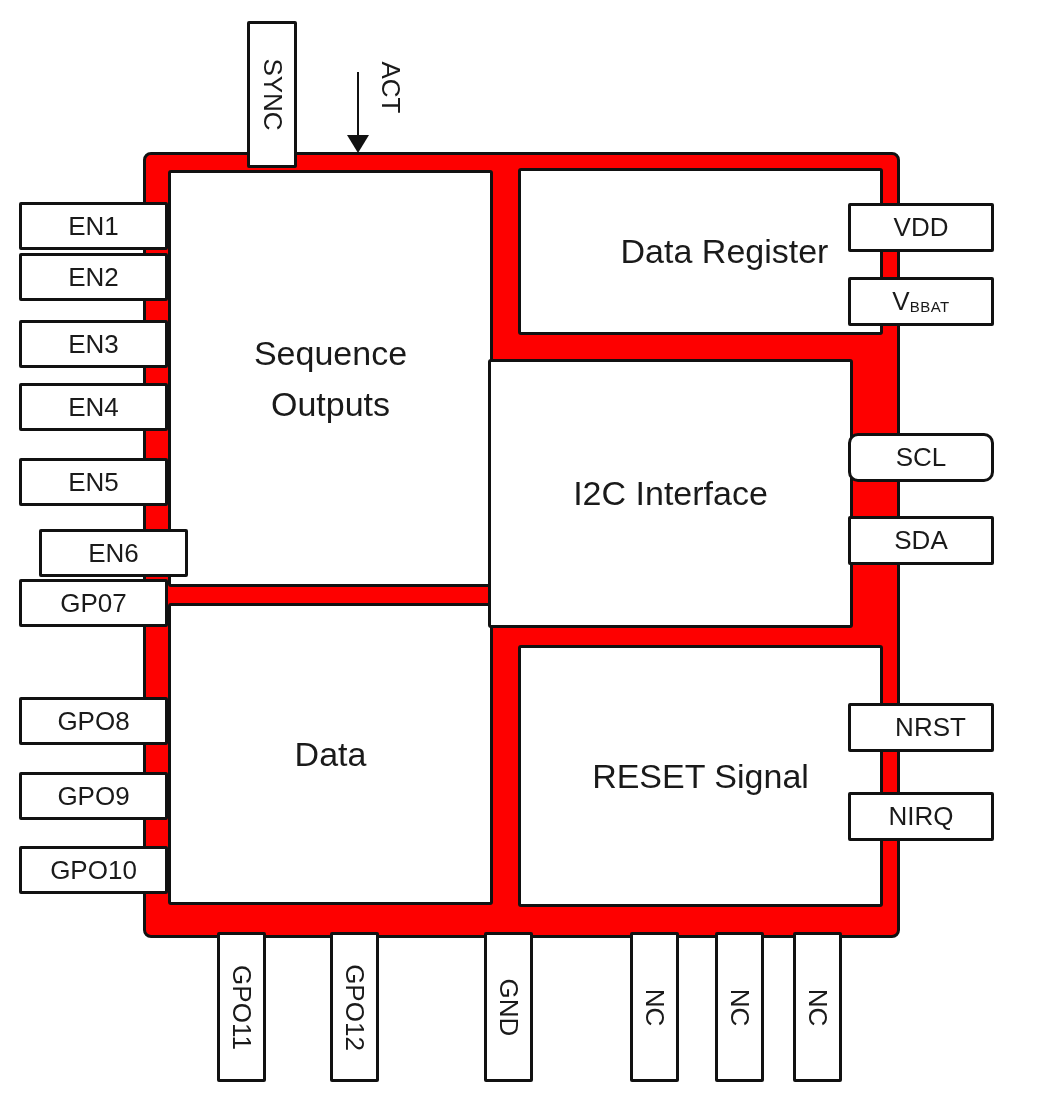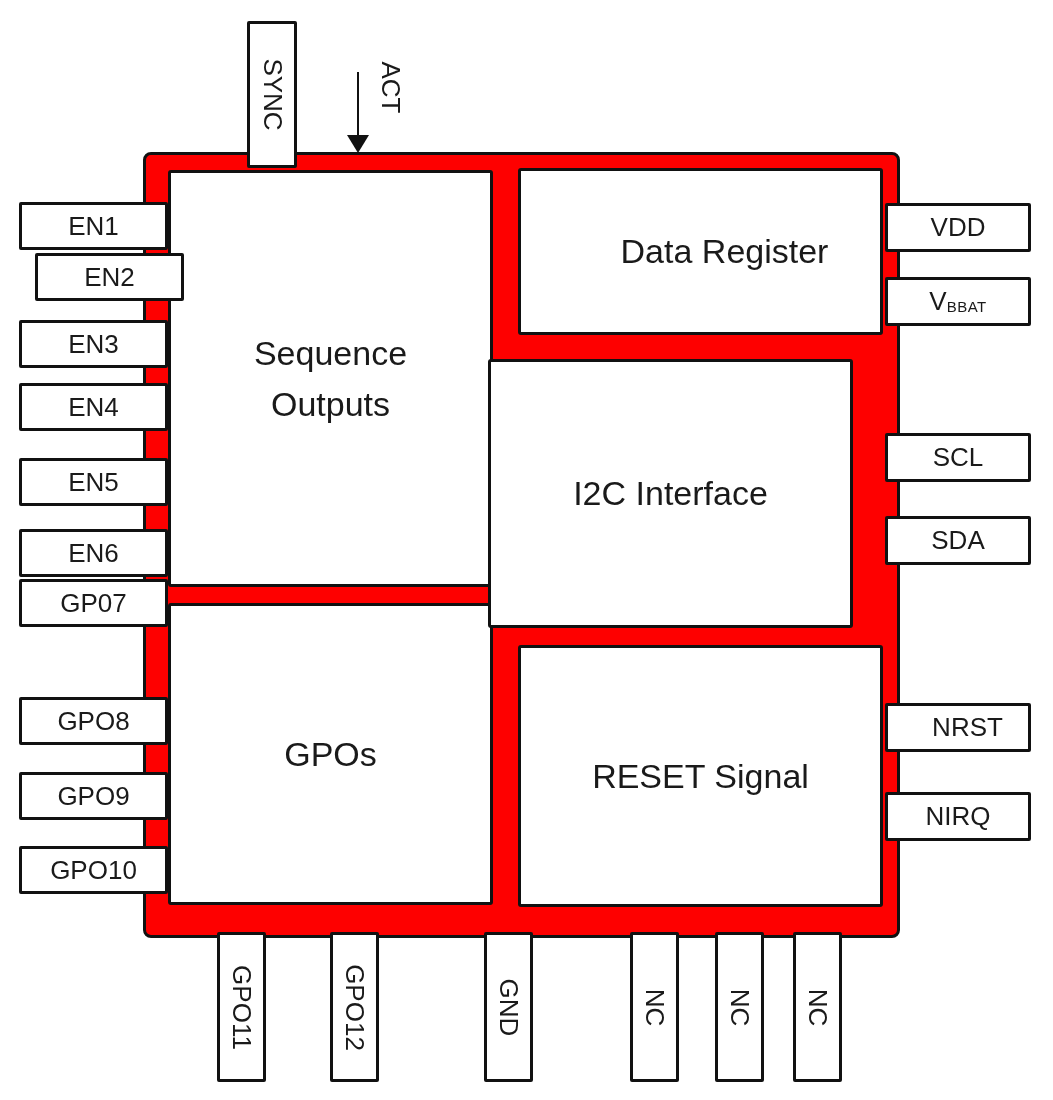--- a/index.html
+++ b/index.html
@@ -43,21 +43,21 @@
     border-radius:2px;
     box-sizing:border-box;
     display:flex;align-items:center;justify-content:center;
     font-size:26px;
   }
   .pin .vert{
     transform:rotate(90deg);
     white-space:nowrap;
   }
   .pin-left{left:19px;width:149px;height:48px;}
-  .pin-right{left:885px;width:146px;height:49px;}
+  .pin-right{left:848px;width:146px;height:49px;}
   .pin-bottom{top:932px;width:49px;height:150px;}
   .sub{
     font-size:15px;
     position:relative;top:2px;
     letter-spacing:0.5px;
   }
   .act-line{
     position:absolute;left:357px;top:72px;width:2px;height:64px;
     background:var(--line-black);
   }
@@ -91,51 +91,51 @@
   <div class="act-text">
     <span>ACT</span>
   </div>
 
   <div class="block" style="left:168px;top:170px;width:325px;height:417px;">
     <span>Sequence
 Outputs</span>
   </div>
 
   <div class="block" style="left:168px;top:603px;width:325px;height:302px;">
-    <span>GPOs</span>
+    <span>Data</span>
   </div>
 
   <div class="block" style="left:518px;top:168px;width:365px;height:167px;padding-left:48px;">
     <span>Data Register</span>
   </div>
 
   <div class="block" style="left:488px;top:359px;width:365px;height:269px;">
     <span>I2C Interface</span>
   </div>
 
   <div class="block" style="left:518px;top:645px;width:365px;height:262px;">
     <span>RESET Signal</span>
   </div>
 
   <div class="pin pin-left" style="top:202px;">
     <span>EN1</span>
   </div>
-  <div class="pin pin-left" style="top:253px;margin-left:16px;">
+  <div class="pin pin-left" style="top:253px;">
     <span>EN2</span>
   </div>
   <div class="pin pin-left" style="top:320px;">
     <span>EN3</span>
   </div>
   <div class="pin pin-left" style="top:383px;">
     <span>EN4</span>
   </div>
   <div class="pin pin-left" style="top:458px;">
     <span>EN5</span>
   </div>
-  <div class="pin pin-left" style="top:529px;">
+  <div class="pin pin-left" style="top:529px;margin-left:20px;">
     <span>EN6</span>
   </div>
   <div class="pin pin-left" style="top:579px;">
     <span>GP07</span>
   </div>
   <div class="pin pin-left" style="top:697px;">
     <span>GPO8</span>
   </div>
   <div class="pin pin-left" style="top:772px;">
     <span>GPO9</span>
@@ -143,21 +143,21 @@
   <div class="pin pin-left" style="top:846px;">
     <span>GPO10</span>
   </div>
 
   <div class="pin pin-right" style="top:203px;">
     <span>VDD</span>
   </div>
   <div class="pin pin-right" style="top:277px;">
     <span><span>V</span><span class="sub">BBAT</span></span>
   </div>
-  <div class="pin pin-right" style="top:433px;">
+  <div class="pin pin-right" style="top:433px;border-radius:10px;">
     <span>SCL</span>
   </div>
   <div class="pin pin-right" style="top:516px;">
     <span>SDA</span>
   </div>
   <div class="pin pin-right" style="top:703px;padding-left:19px;">
     <span>NRST</span>
   </div>
   <div class="pin pin-right" style="top:792px;">
     <span>NIRQ</span>

